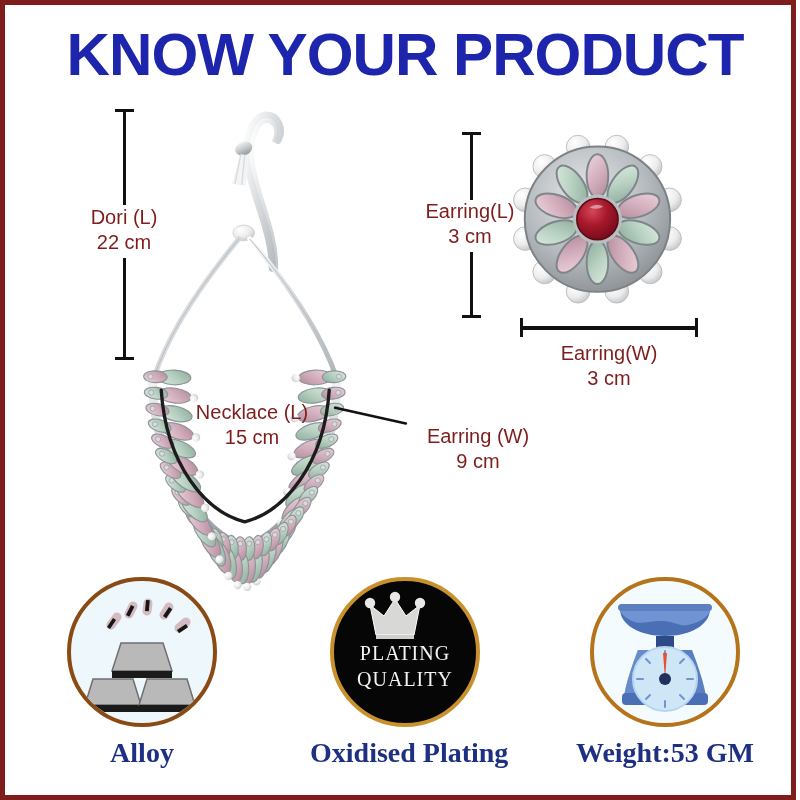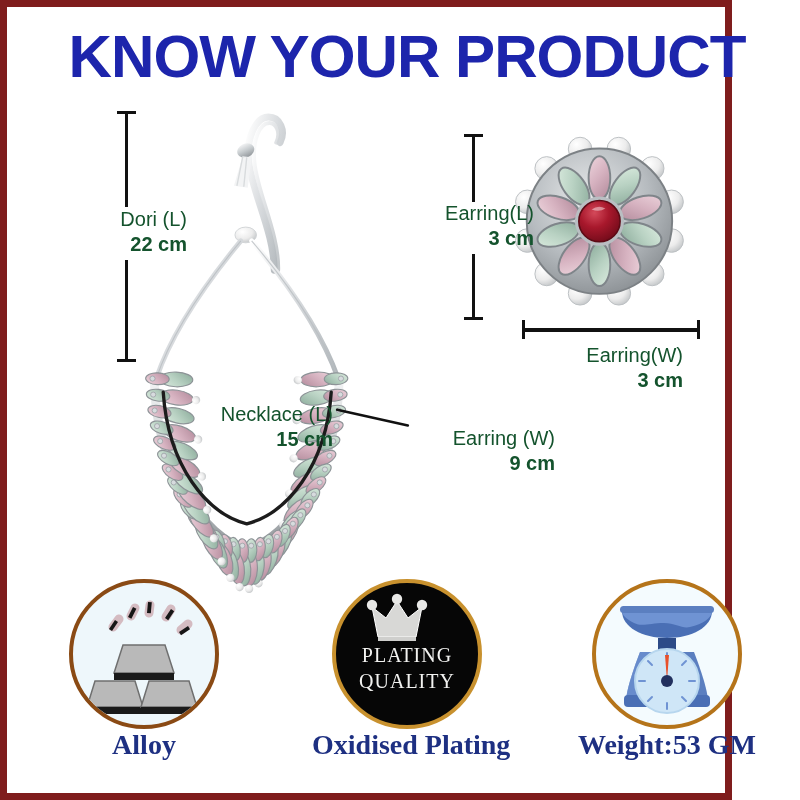--- a/index.html
+++ b/index.html
@@ -2,63 +2,64 @@
 <html><head>
 <meta charset="utf-8">
 <style>
   html,body{margin:0;padding:0;}
   body{
     width:800px;height:800px;overflow:hidden;
     background:#ffffff;
     font-family:"Liberation Sans", sans-serif;
   }
   #page{
-    position:relative;width:732px;height:800px;
+    position:relative;width:796px;height:800px;
     box-sizing:border-box;
-    border:7px solid #7f1d1d;
+    border:5px solid #7f1d1d;
     background:#ffffff;
   }
   
   #title{
     position:absolute;left:0;top:16px;width:800px;
     text-align:center;
     font-family:"Liberation Sans", sans-serif;
     font-weight:bold;
     font-size:59px;
     letter-spacing:-1px;
     color:#1d25ac;
     transform:scaleX(1.02);
     white-space:nowrap;
   }
   
   .vline{position:absolute;background:#111;width:3px;}
   .hline{position:absolute;background:#111;height:4px;}
   .cap-h{position:absolute;background:#111;width:19px;height:3px;}
   .cap-v{position:absolute;background:#111;width:3px;height:19px;}
   .dimlabel{
-    position:absolute;text-align:right;color:#14532d;
+    position:absolute;text-align:center;color:#7f1d1d;
     font-family:"Liberation Sans", sans-serif;
     line-height:1.25;white-space:nowrap;
   }
   .dimlabel .t1{font-size:20px;font-weight:normal;display:block;}
-  .dimlabel .t2{font-size:20px;font-weight:bold;display:block;}
+  .dimlabel .t2{font-size:20px;font-weight:normal;display:block;}
   .svg-abs{position:absolute;left:0;top:0;}
 
   
   .badge{
     position:absolute;width:190px;text-align:center;
   }
   .badge .circle{
     width:150px;height:150px;margin:0 auto;border-radius:50%;
     box-sizing:border-box;position:relative;overflow:hidden;
   }
   .badge-alloy .circle{border:4px solid #8a4a14;background:#eef7fb;}
   .badge-plating .circle{border:4px solid #c8912e;background:#060606;}
   .badge-weight .circle{border:4px solid #b5741a;background:#f4fbfe;}
   .badge .caption{
+    margin-top:10px;
     font-family:"Liberation Serif", serif;
     font-weight:bold;font-size:28px;color:#1e3082;
     white-space:nowrap;
   }
   .plating-text{
     position:absolute;left:0;right:0;top:60px;
     color:#f2f2f0;
     font-family:"Liberation Serif", serif;
     font-size:20px;line-height:1.28;letter-spacing:1px;
     text-align:center;

